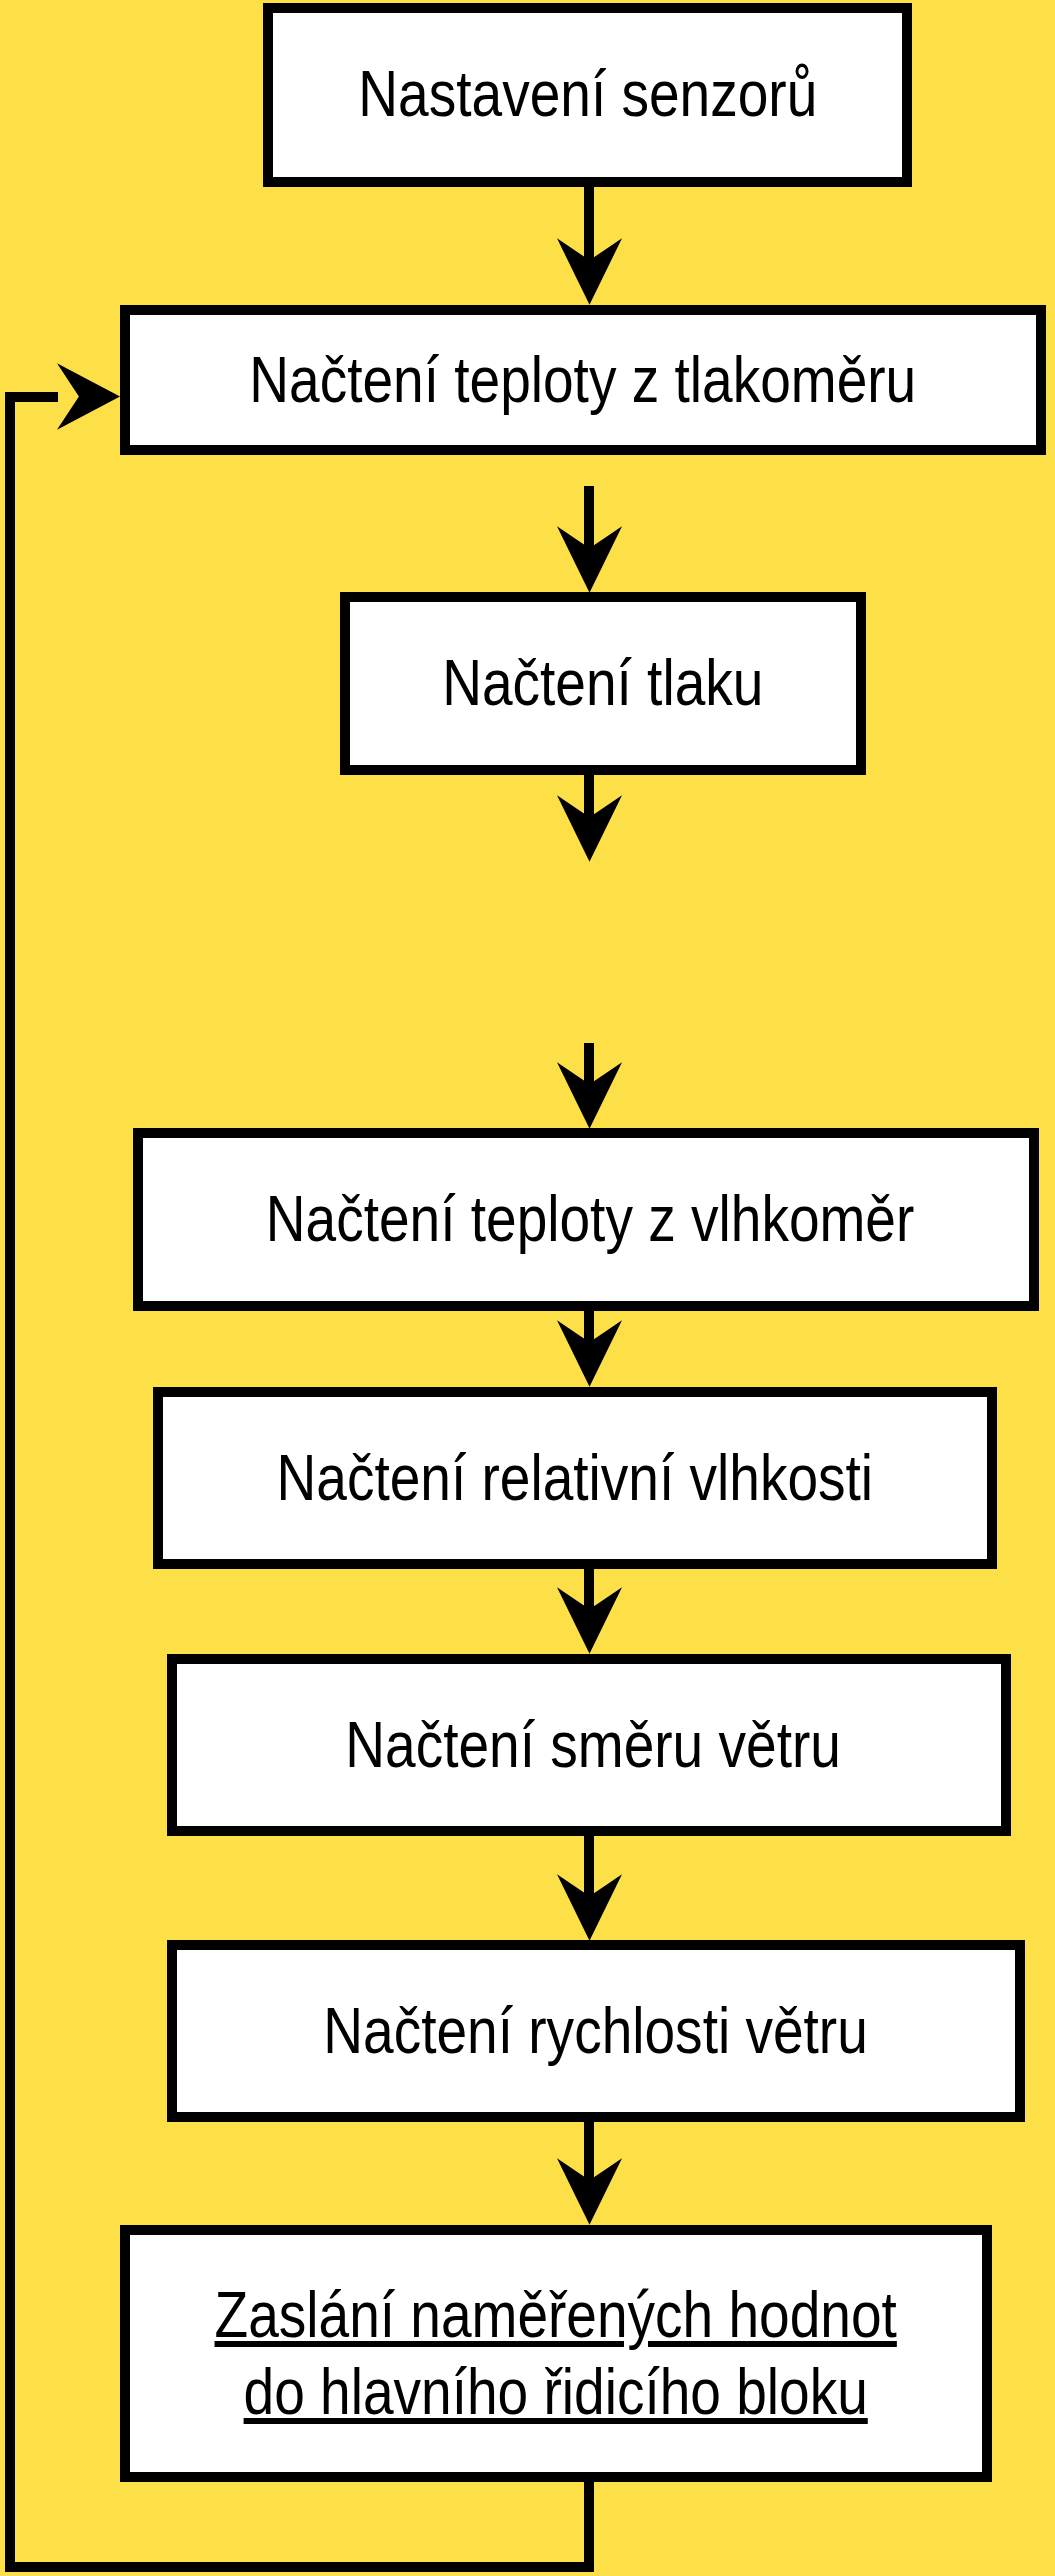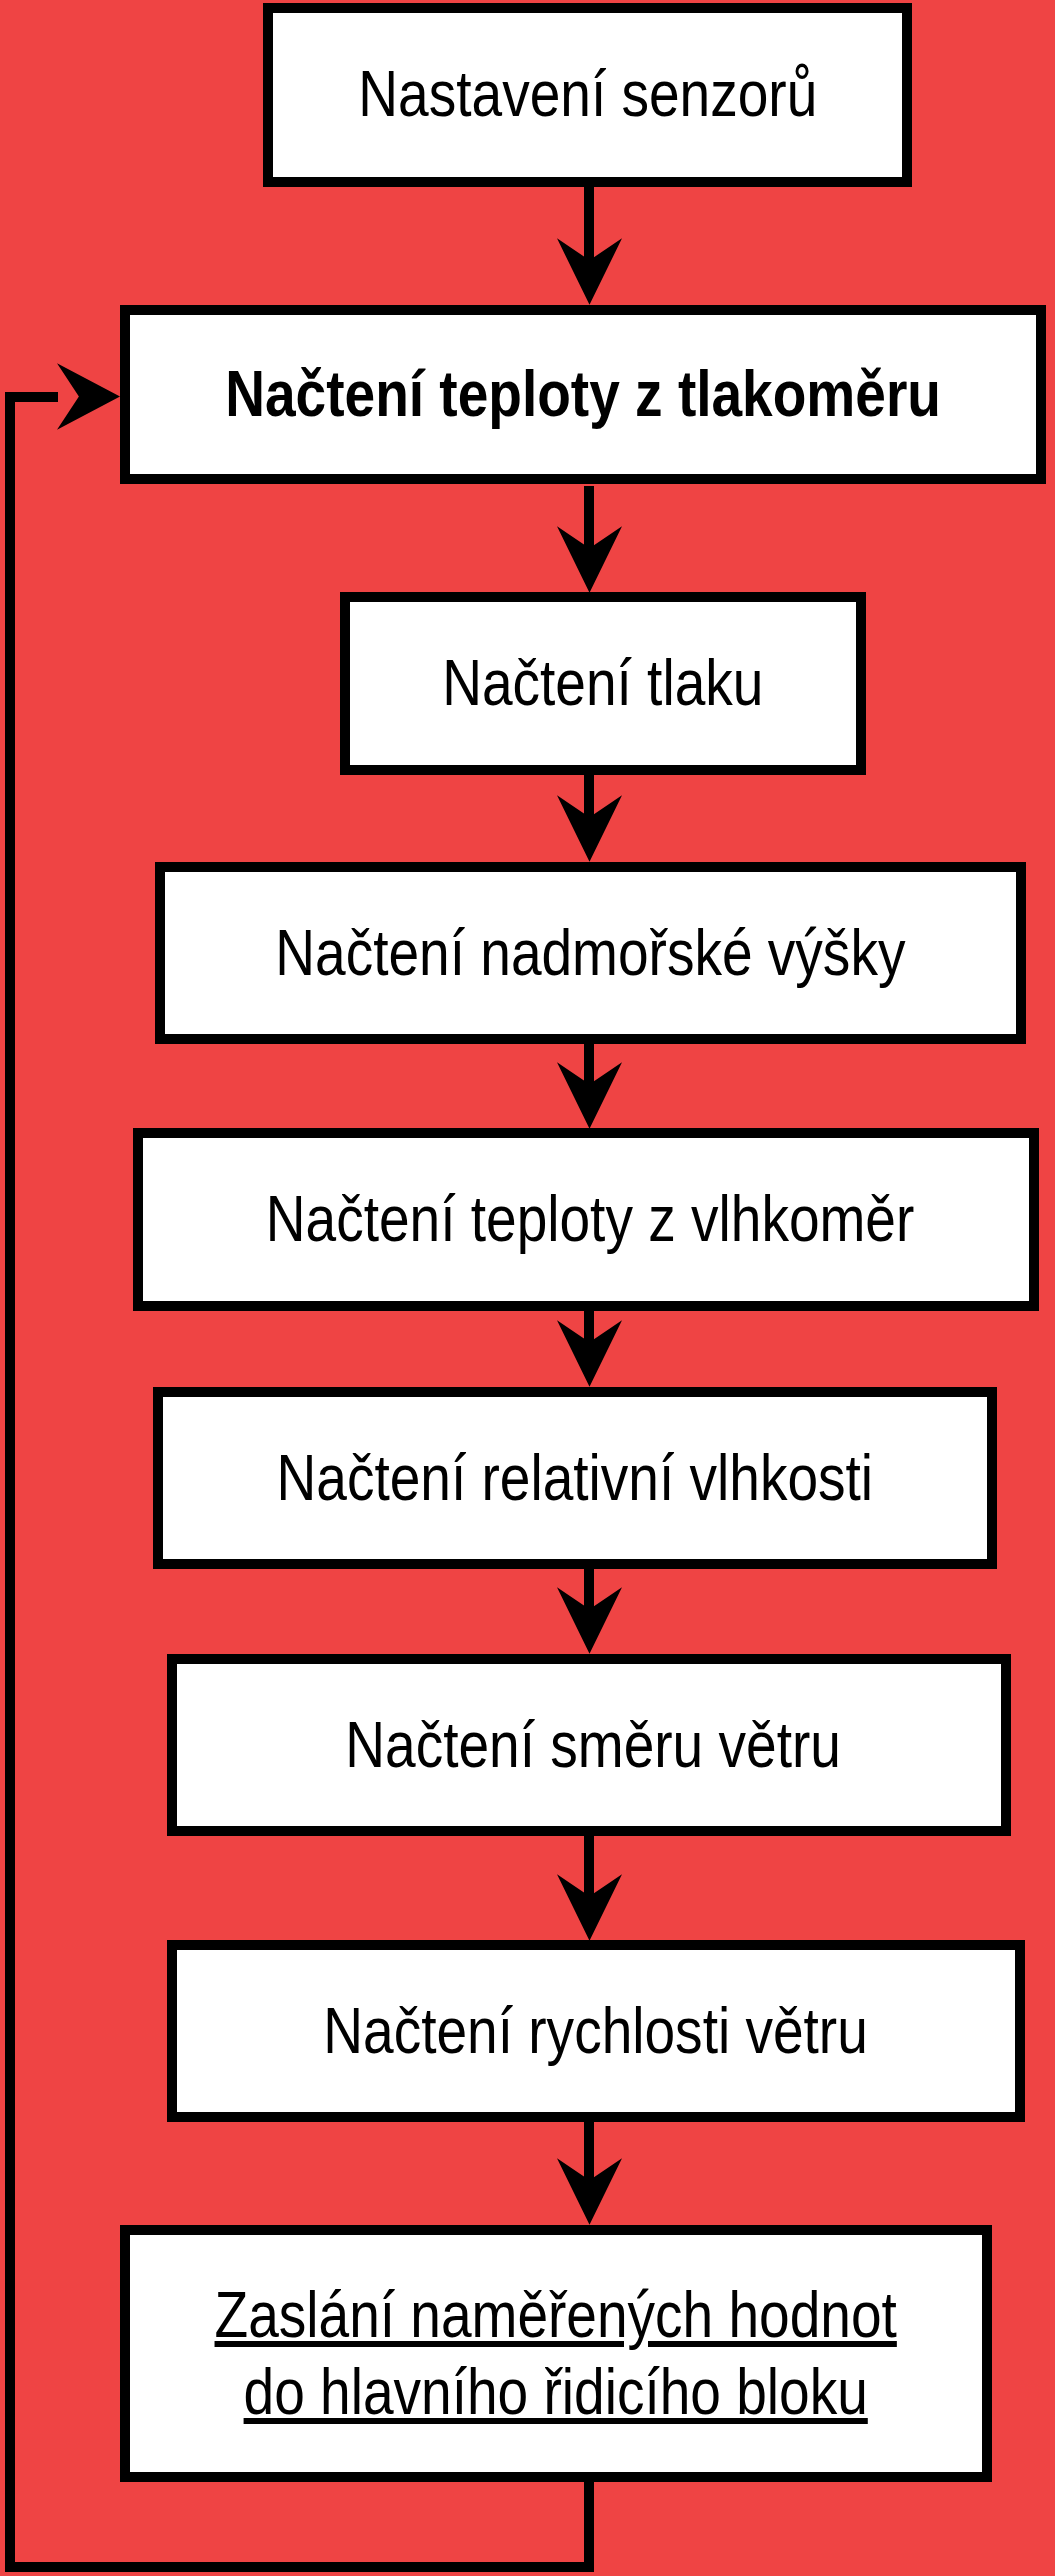--- a/index.html
+++ b/index.html
@@ -4,21 +4,21 @@
 <style>
   html, body {
     margin: 0;
     padding: 0;
     background: #ffffff;
   }
   #canvas {
     position: relative;
     width: 1055px;
     height: 2576px;
-    background: #ef4444;
+    background: #fde047;
     overflow: hidden;
     font-family: "Liberation Sans", sans-serif;
   }
   .node {
     position: absolute;
     box-sizing: border-box;
     background: #ffffff;
     border: 10px solid #000000;
     display: flex;
     align-items: center;
@@ -52,31 +52,28 @@
 </style>
 </head>
 <body>
 
 <div id="canvas">
 
   <div class="node" style="left:263px; top:2.7px; width:649px; height:184px;">
     <span class="node-label">Nastavení senzorů</span>
   </div>
 
-  <div class="node" style="left:120px; top:305px; width:926px; height:179px;font-weight:bold;">
+  <div class="node" style="left:120px; top:305px; width:926px; height:150px;">
     <span class="node-label">Načtení teploty z tlakoměru</span>
   </div>
 
   <div class="node" style="left:340px; top:592px; width:526px; height:183px;text-align:right;">
     <span class="node-label">Načtení tlaku</span>
   </div>
 
-  <div class="node" style="left:155px; top:862px; width:871px; height:182px;">
-    <span class="node-label">Načtení nadmořské výšky</span>
-  </div>
 
   <div class="node" style="left:133px; top:1128px; width:906px; height:183px;padding-left:8px;">
     <span class="node-label">Načtení teploty z vlhkoměr</span>
   </div>
 
   <div class="node" style="left:153px; top:1387px; width:844px; height:182px;">
     <span class="node-label">Načtení relativní vlhkosti</span>
   </div>
 
   <div class="node" style="left:167px; top:1654px; width:844px; height:182px;padding-left:8px;">

